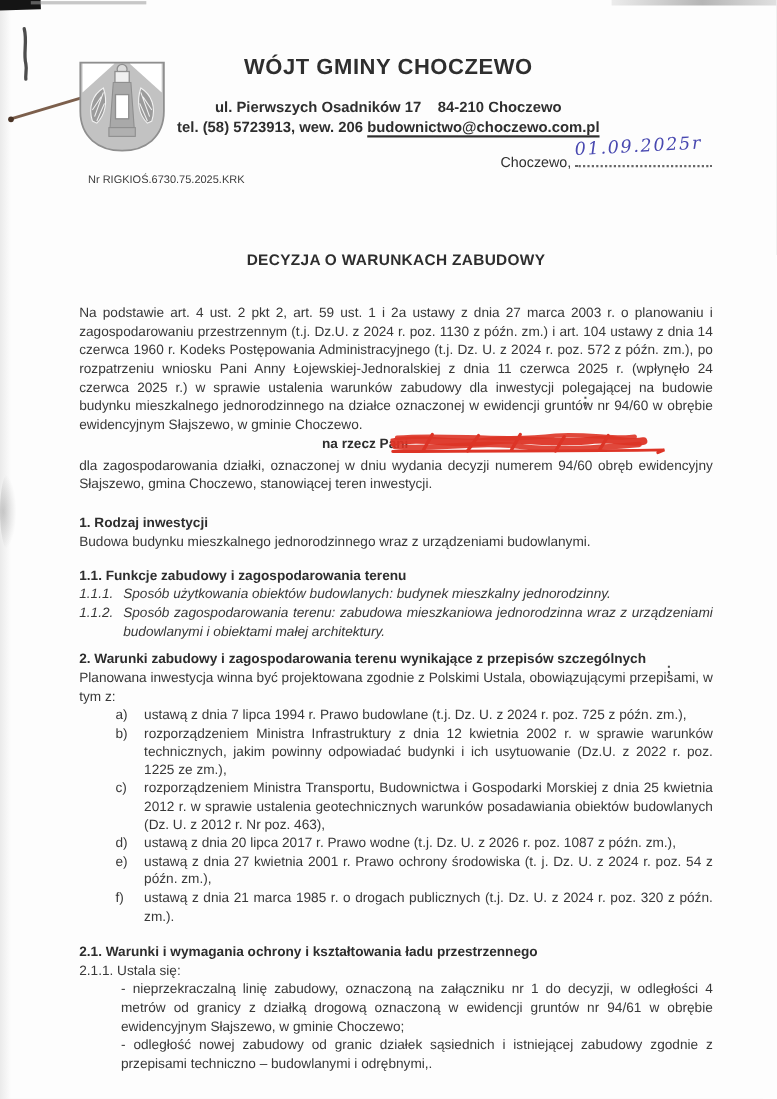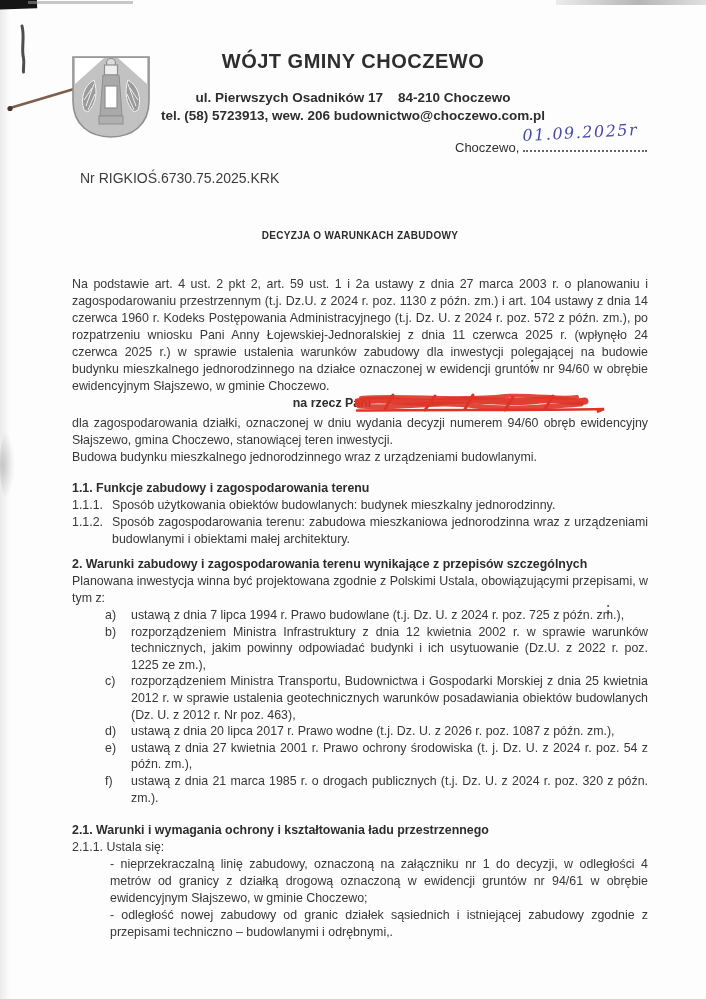--- a/index.html
+++ b/index.html
@@ -20,42 +20,42 @@
     background:linear-gradient(to right, rgba(140,140,140,.15), rgba(110,110,110,.5) 55%, rgba(140,140,140,.25));}
   .stray-mark{position:absolute;font-size:13px;color:#4d4d4d;font-weight:bold;}
   .stray-1{left:530px;top:355px;}
   .stray-2{left:606px;top:600px;}
   .artifact-svg{position:absolute;left:0;top:0;pointer-events:none;}
   
   .logo{position:absolute;left:70px;top:54px;}
   .hdr-center{position:absolute;left:0;top:50px;width:706px;text-align:center;color:#2e2e2e;}
   .office-name{font-size:20px;font-weight:bold;letter-spacing:.5px;margin:0 0 16px 0;}
   .hdr-line{font-size:13.5px;font-weight:bold;line-height:18px;white-space:pre-wrap;margin:0;}
-  .email{text-underline-offset:3px;text-decoration-thickness:1.5px;}
+  .email{text-decoration:underline;text-underline-offset:3px;text-decoration-thickness:1.5px;}
   .date-line{position:absolute;left:455px;top:136px;font-size:13px;color:#2f2f2f;text-align:right;}
   .dotted-line{display:inline-block;position:relative;width:124px;height:14px;
     border-bottom:2px dotted #666;vertical-align:baseline;}
   .handwritten{position:absolute;left:0px;top:-10px;white-space:nowrap;
     font-family:"DejaVu Serif", serif;font-style:italic;font-size:16px;letter-spacing:1.5px;
     color:#4848b0;transform:rotate(-3deg);transform-origin:left bottom;}
-  .case-number{position:absolute;left:80px;top:170px;font-size:14px;color:#3c3c3c;}
+  .case-number{position:absolute;left:80px;top:158px;font-size:10px;color:#3c3c3c;}
   
   .doc-body{position:absolute;left:72px;top:227px;width:576px;font-size:12.4px;line-height:17px;}
-  .doc-title{font-size:10px;font-weight:bold;color:#2d2d2d;text-align:center;line-height:18px;
+  .doc-title{font-size:14px;font-weight:bold;color:#2d2d2d;text-align:center;line-height:18px;
     margin:0 0 31px 0;letter-spacing:.3px;}
   p.just{text-align:justify;margin:0;}
   .legal-basis{margin:0 0 2px 0;}
   .ruling-heading{font-weight:bold;color:#2d2d2d;text-align:center;margin:0;}
   .beneficiary{font-weight:bold;color:#2d2d2d;text-align:center;margin:0;position:relative;height:20px;}
   .beneficiary-inner{display:inline-block;position:relative;transform:translateX(-28px);}
   .redaction{position:absolute;left:62px;top:-3px;}
   .plot-par{margin:12px 0 0 0;}
   .sec-heading{font-weight:bold;color:#2d2d2d;margin:0;}
   .mt-s1{margin-top:18px;} .mt-s11{margin-top:14px;} .mt-s2{margin-top:8px;} .mt-s21{margin-top:16px;}
-  .num-item{display:flex;margin:0;}
+  .num-item{display:flex;margin:0;font-style:italic;}
   .num-item .num{width:40px;flex-shrink:0;}
   .num-item .txt{flex:1;text-align:justify;}
   .law-list{margin:0;padding-left:33px;line-height:16.6px;}
   .law-item{display:flex;}
   .law-item .lbl{width:26px;flex-shrink:0;}
   .law-item .txt{flex:1;text-align:justify;}
   .dash-item{padding-left:38px;text-align:justify;margin:0;}
 </style>
 </head>
 <body>
@@ -134,20 +134,21 @@
               <path d="M190 17 L198 4" stroke-width="3"></path>
               <path d="M2 18.5 C 80 17.5, 170 18.5, 249 17 L 243 19.5" stroke-width="2.6"></path>
             </g>
           </svg>
         </span>
       </span>
     </p>
 
     <p class="just plot-par">dla zagospodarowania działki, oznaczonej w dniu wydania decyzji numerem 94/60 obręb ewidencyjny Słajszewo, gmina Choczewo, stanowiącej teren inwestycji.</p>
 
+    <p class="sec-heading mt-s1">1. Rodzaj inwestycji</p>
     <p class="just">Budowa budynku mieszkalnego jednorodzinnego wraz z urządzeniami budowlanymi.</p>
 
     <p class="sec-heading mt-s11">1.1. Funkcje zabudowy i zagospodarowania terenu</p>
     <div class="num-item">
       <span class="num">1.1.1.</span>
       <span class="txt">Sposób użytkowania obiektów budowlanych: budynek mieszkalny jednorodzinny.</span>
     </div>
     <div class="num-item">
       <span class="num">1.1.2.</span>
       <span class="txt">Sposób zagospodarowania terenu: zabudowa mieszkaniowa jednorodzinna wraz z urządzeniami budowlanymi i obiektami małej architektury.</span>

